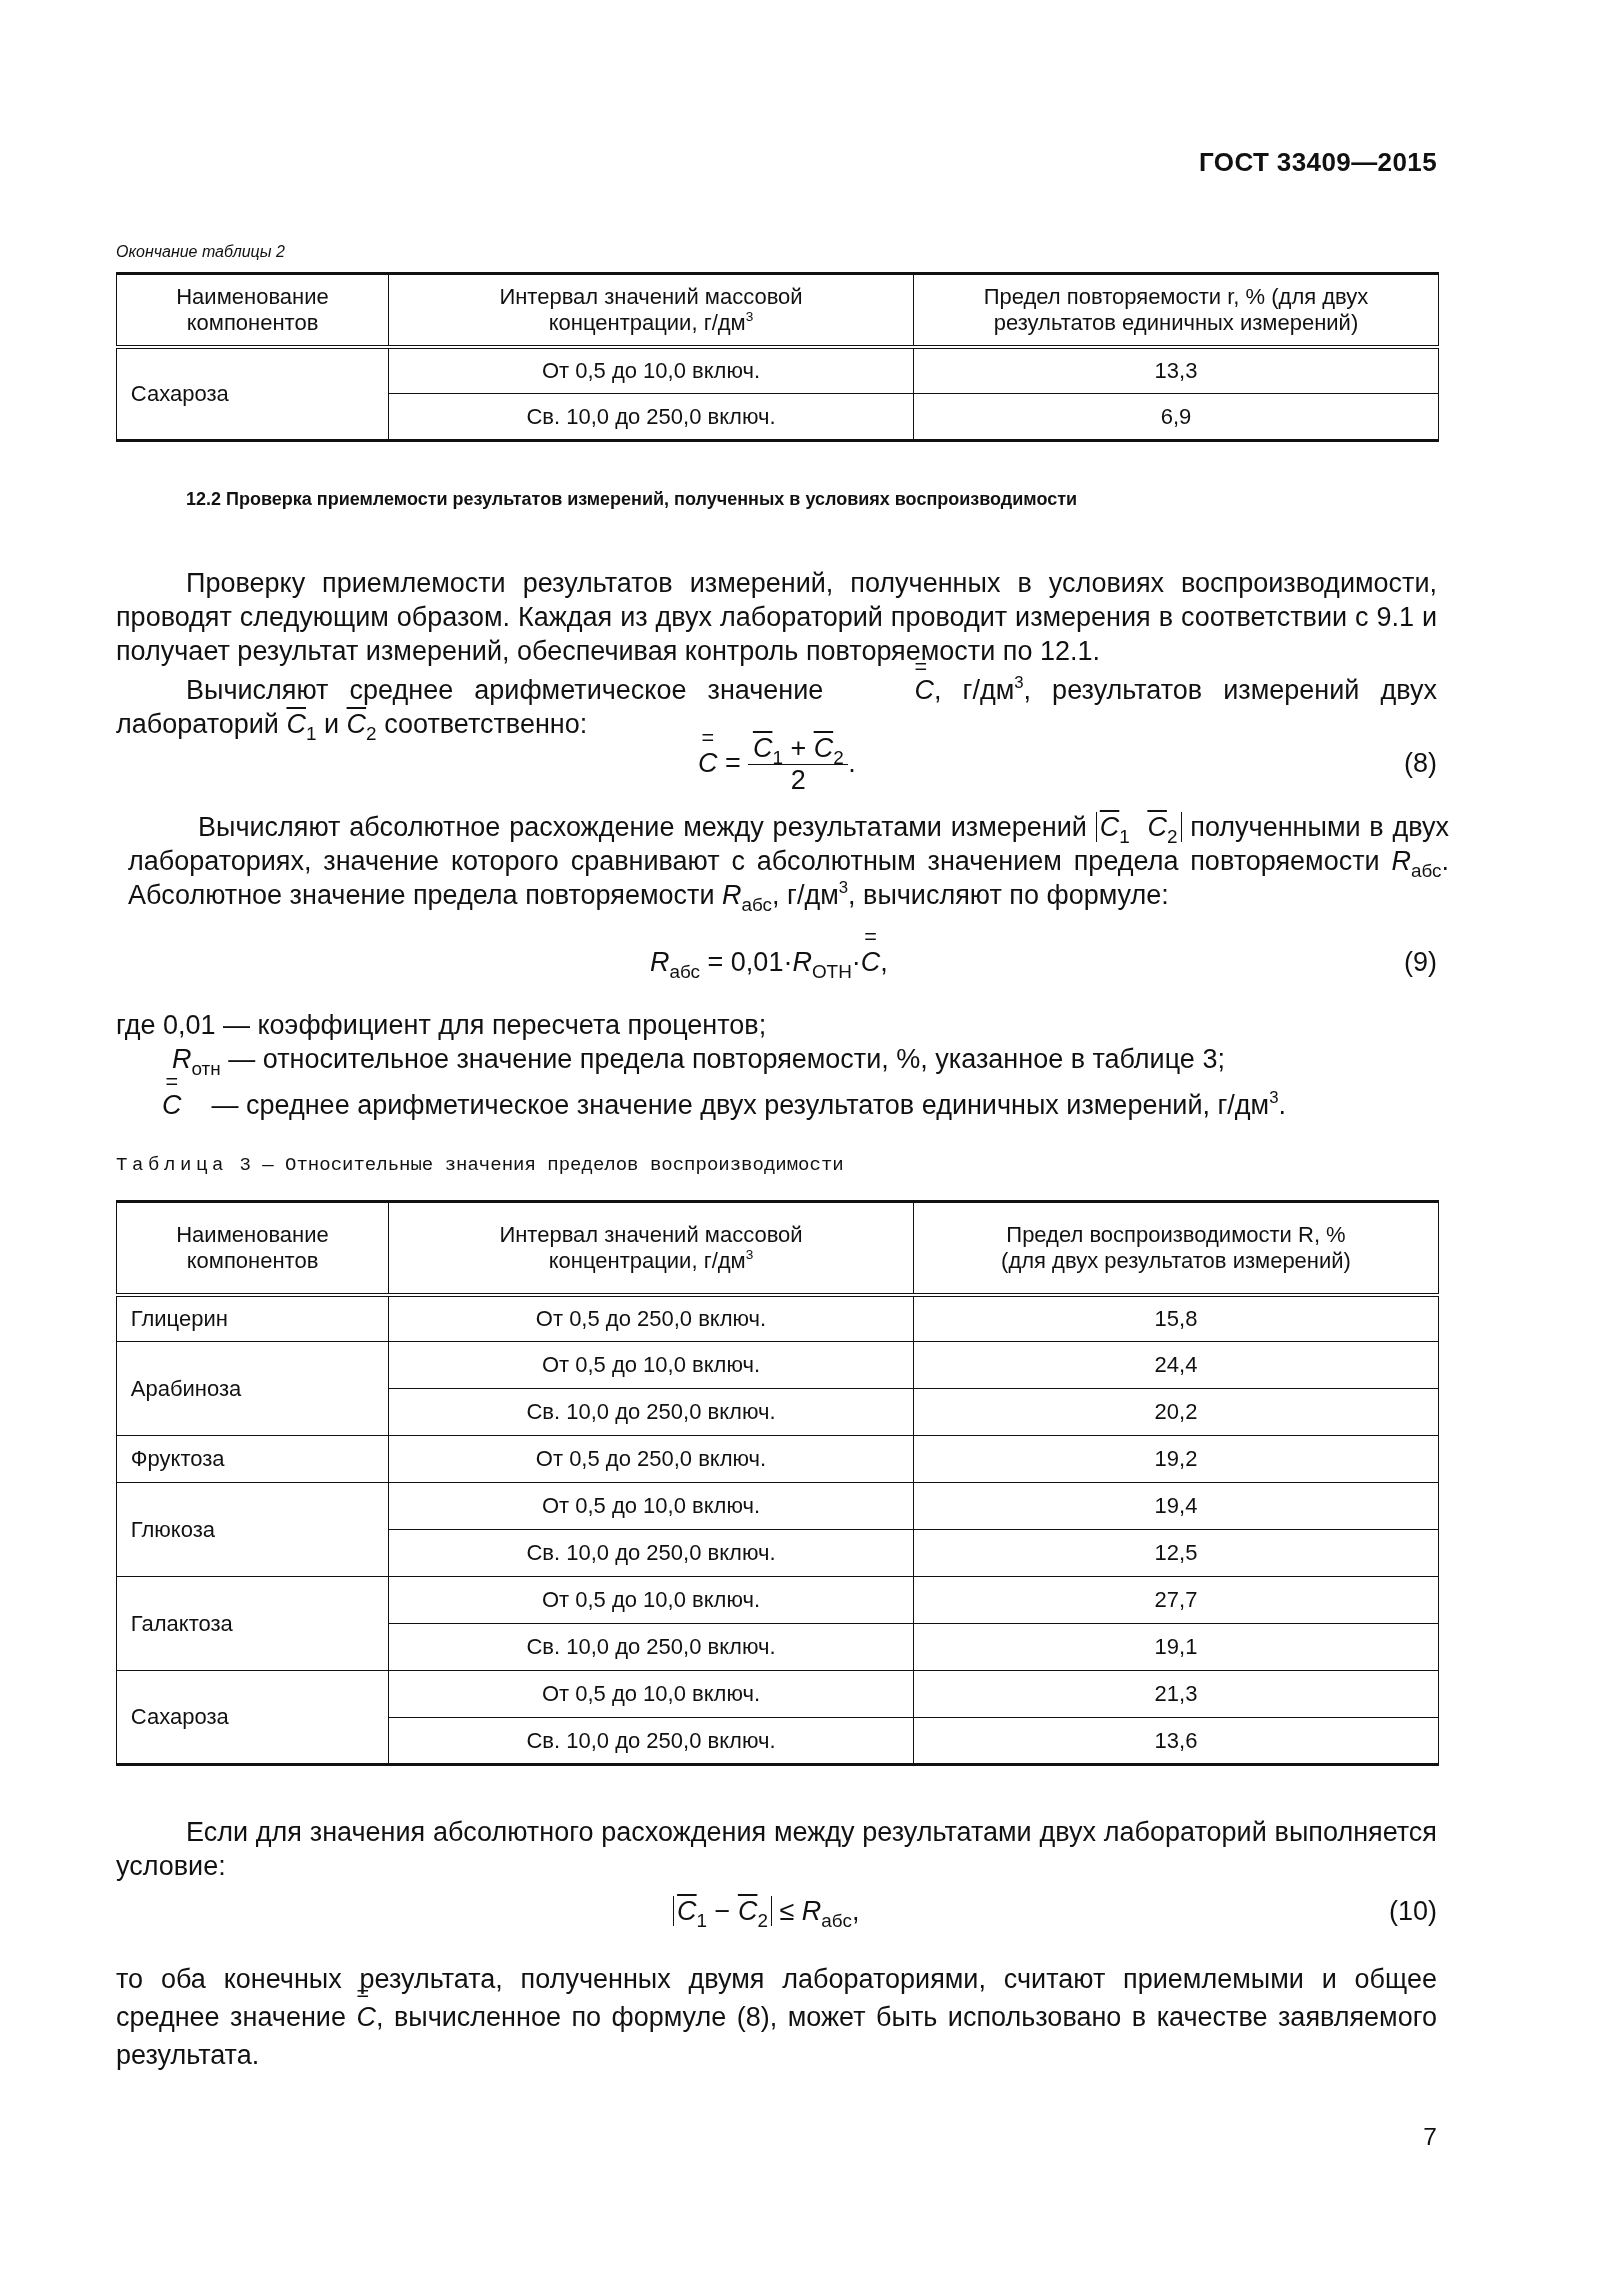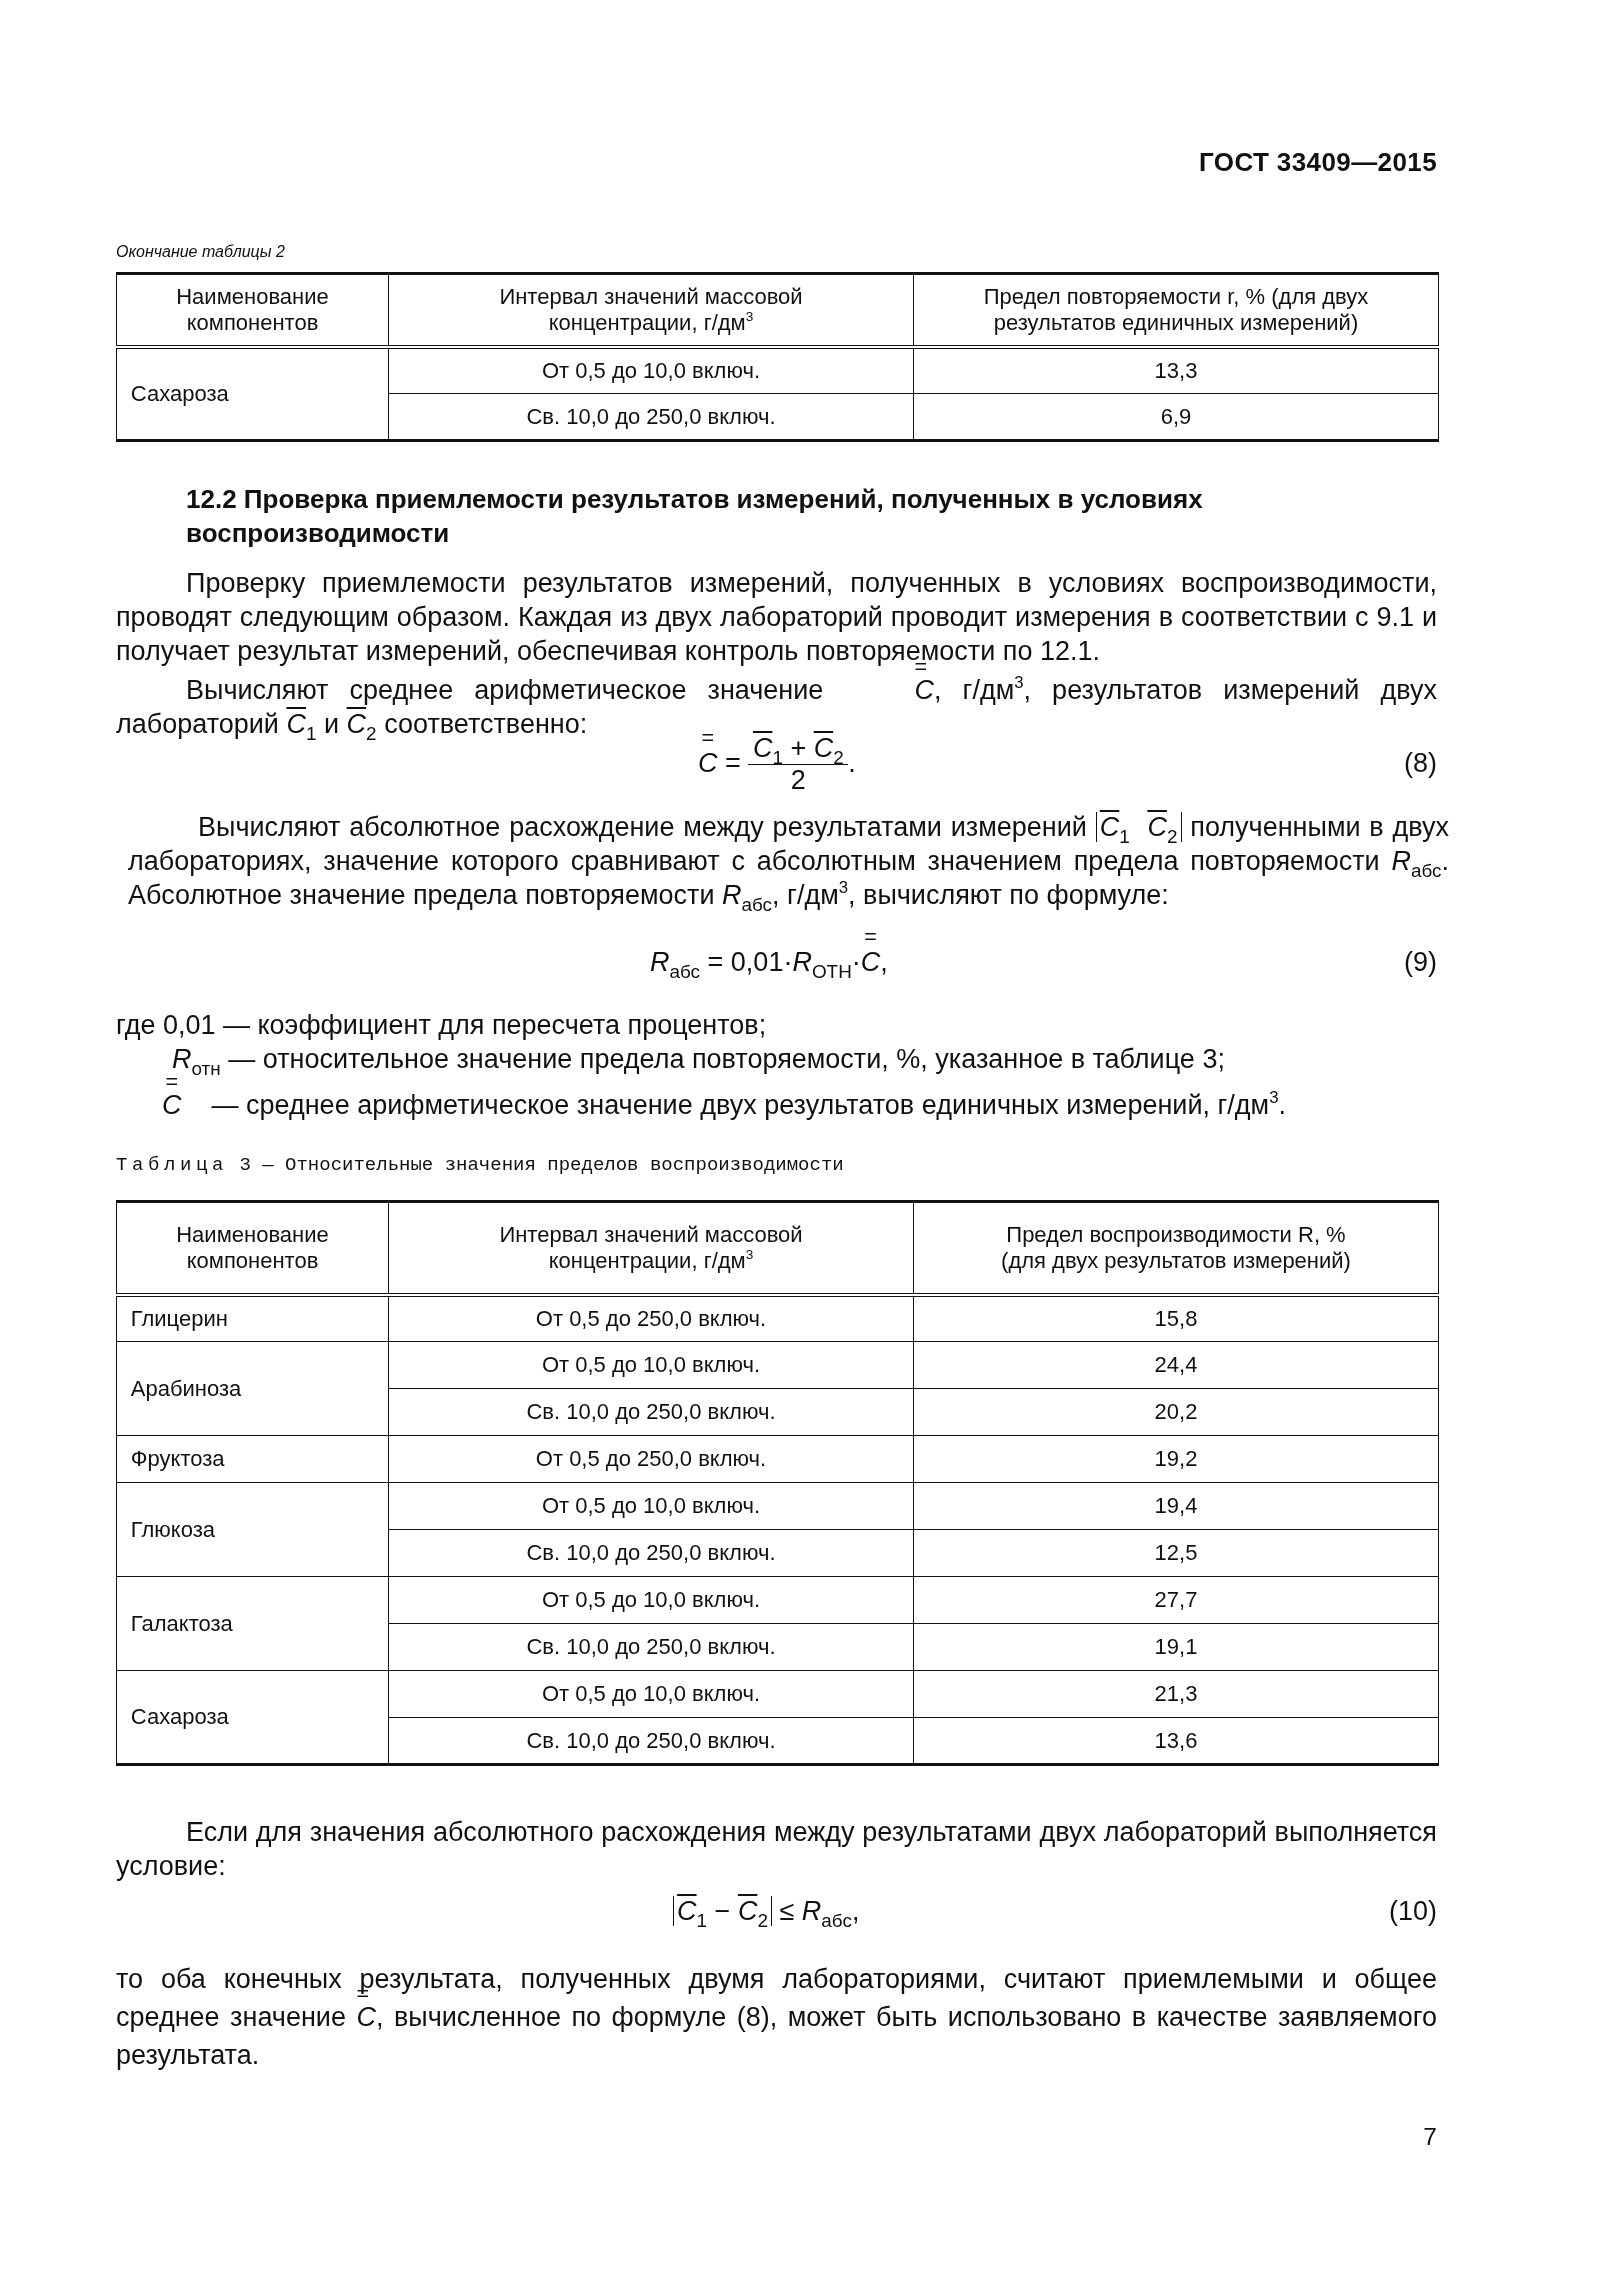--- a/index.html
+++ b/index.html
@@ -8,21 +8,21 @@
     font-family: "Liberation Sans", sans-serif; color: #111111;
   }
   .abs { position: absolute; }
   .hdr { right: 186px; top: 147px; font-size: 26px; font-weight: bold; letter-spacing: 0.4px; }
   .caption-it { left: 116px; top: 228px; font-size: 16px; font-style: italic; margin-top: 15px; }
   .para {
     position: absolute; left: 116px; width: 1321px; font-size: 27px; line-height: 34px;
     text-align: justify; text-align-last: left;
   }
   .indent { text-indent: 70px; }
-  .h2 { left: 186px; top: 482px; width: 1224px; font-size: 26px; font-weight: bold; line-height: 34px; }
+  .h2 { left: 186px; top: 482px; width: 1224px; font-size: 18px; font-weight: bold; line-height: 34px; }
   table.gt { position: absolute; left: 116px; width: 1321px; border-collapse: collapse; table-layout: fixed; font-size: 22px; }
   table.gt td, table.gt th { border: 1.5px solid #111; padding: 0; text-align: center; vertical-align: middle; font-weight: normal; line-height: 26px; }
   table.gt { border-top: 3.1px solid #111; border-bottom: 3.1px solid #111; padding-left: 46px; }
   table.gt thead tr th { border-bottom: 4.6px double #111; }
   table.gt td.name { text-align: left; padding-left: 13.8px; }
   .c1 { width: 272px; } .c2 { width: 525px; } .c3 { width: 525px; }
   sup { font-size: 0.62em; vertical-align: 0.65em; line-height: 0; }
   sub { font-size: 0.7em; vertical-align: -0.35em; line-height: 0; }
   .it { font-style: italic; }
   .bar { text-decoration: overline; }

